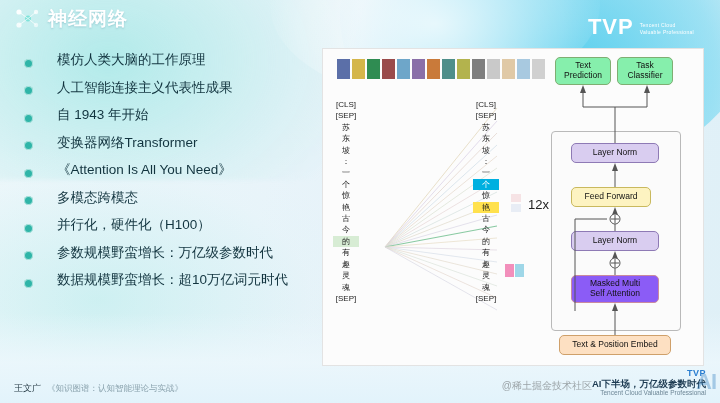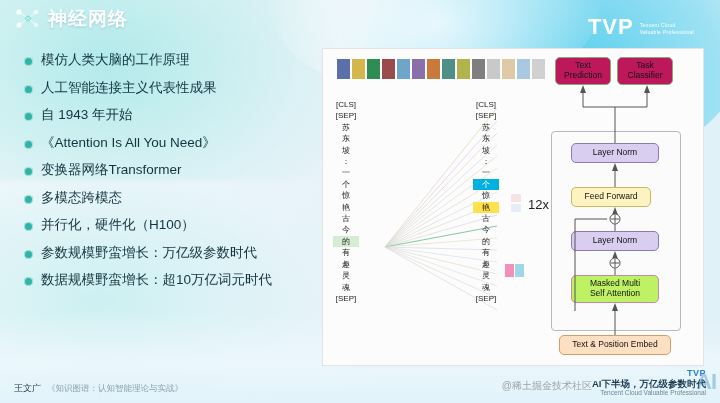--- a/index.html
+++ b/index.html
@@ -89,22 +89,22 @@
     padding-top: 3px;
   }
   
   .bullets {
     position: absolute;
     left: 24px; top: 52px;
     width: 290px;
   }
   .bullet {
     display: flex;
-    align-items: center;
-    gap: 8px;
+    align-items: flex-end;
+    gap: 24px;
     margin-bottom: 12px;
   }
   .dot {
     width: 9px; height: 9px;
     border-radius: 50%;
     background: #2fb5a8;
     margin-top: 4px;
     flex: 0 0 auto;
     box-shadow: 0 0 0 1px rgba(255,255,255,0.6) inset;
   }
@@ -152,23 +152,23 @@
     display: flex;
     align-items: center;
     justify-content: center;
     text-align: center;
     line-height: 1.12;
     padding: 2px 3px;
     box-sizing: border-box;
   }
   .c-purple { background: #d9cdf0; border-color: #8e7ab5; }
   .c-yellow { background: #fdf3c1; border-color: #c9b95e; }
-  .c-pink   { background: #bef264; border-color: #c98a9e; }
+  .c-pink   { background: #8b5cf6; border-color: #c98a9e; }
   .c-orange { background: #fde0c2; border-color: #cfa06a; }
-  .c-green  { background: #be185d; border-color: #7fae72; }
+  .c-green  { background: #86efac; border-color: #7fae72; }
   .tf-outline {
     position: absolute;
     border: 1px solid #b9b9b9;
     border-radius: 4px;
     background: rgba(250,250,250,0.55);
   }
   .x12 {
     position: absolute;
     font-size: 13px;
     color: #222;
@@ -249,25 +249,25 @@
     <div class="bullet">
       <span class="dot"></span>
       <span class="btext">人工智能连接主义代表性成果</span>
     </div>
     <div class="bullet">
       <span class="dot"></span>
       <span class="btext">自 1943 年开始</span>
     </div>
     <div class="bullet">
       <span class="dot"></span>
+      <span class="btext">变换器网络Transformer</span>
+    </div>
+    <div class="bullet">
+      <span class="dot"></span>
       <span class="btext">《Attention Is All You Need》</span>
-    </div>
-    <div class="bullet">
-      <span class="dot"></span>
-      <span class="btext">变换器网络Transformer</span>
     </div>
     <div class="bullet">
       <span class="dot"></span>
       <span class="btext">多模态跨模态</span>
     </div>
     <div class="bullet">
       <span class="dot"></span>
       <span class="btext">并行化，硬件化（H100）</span>
     </div>
     <div class="bullet">

